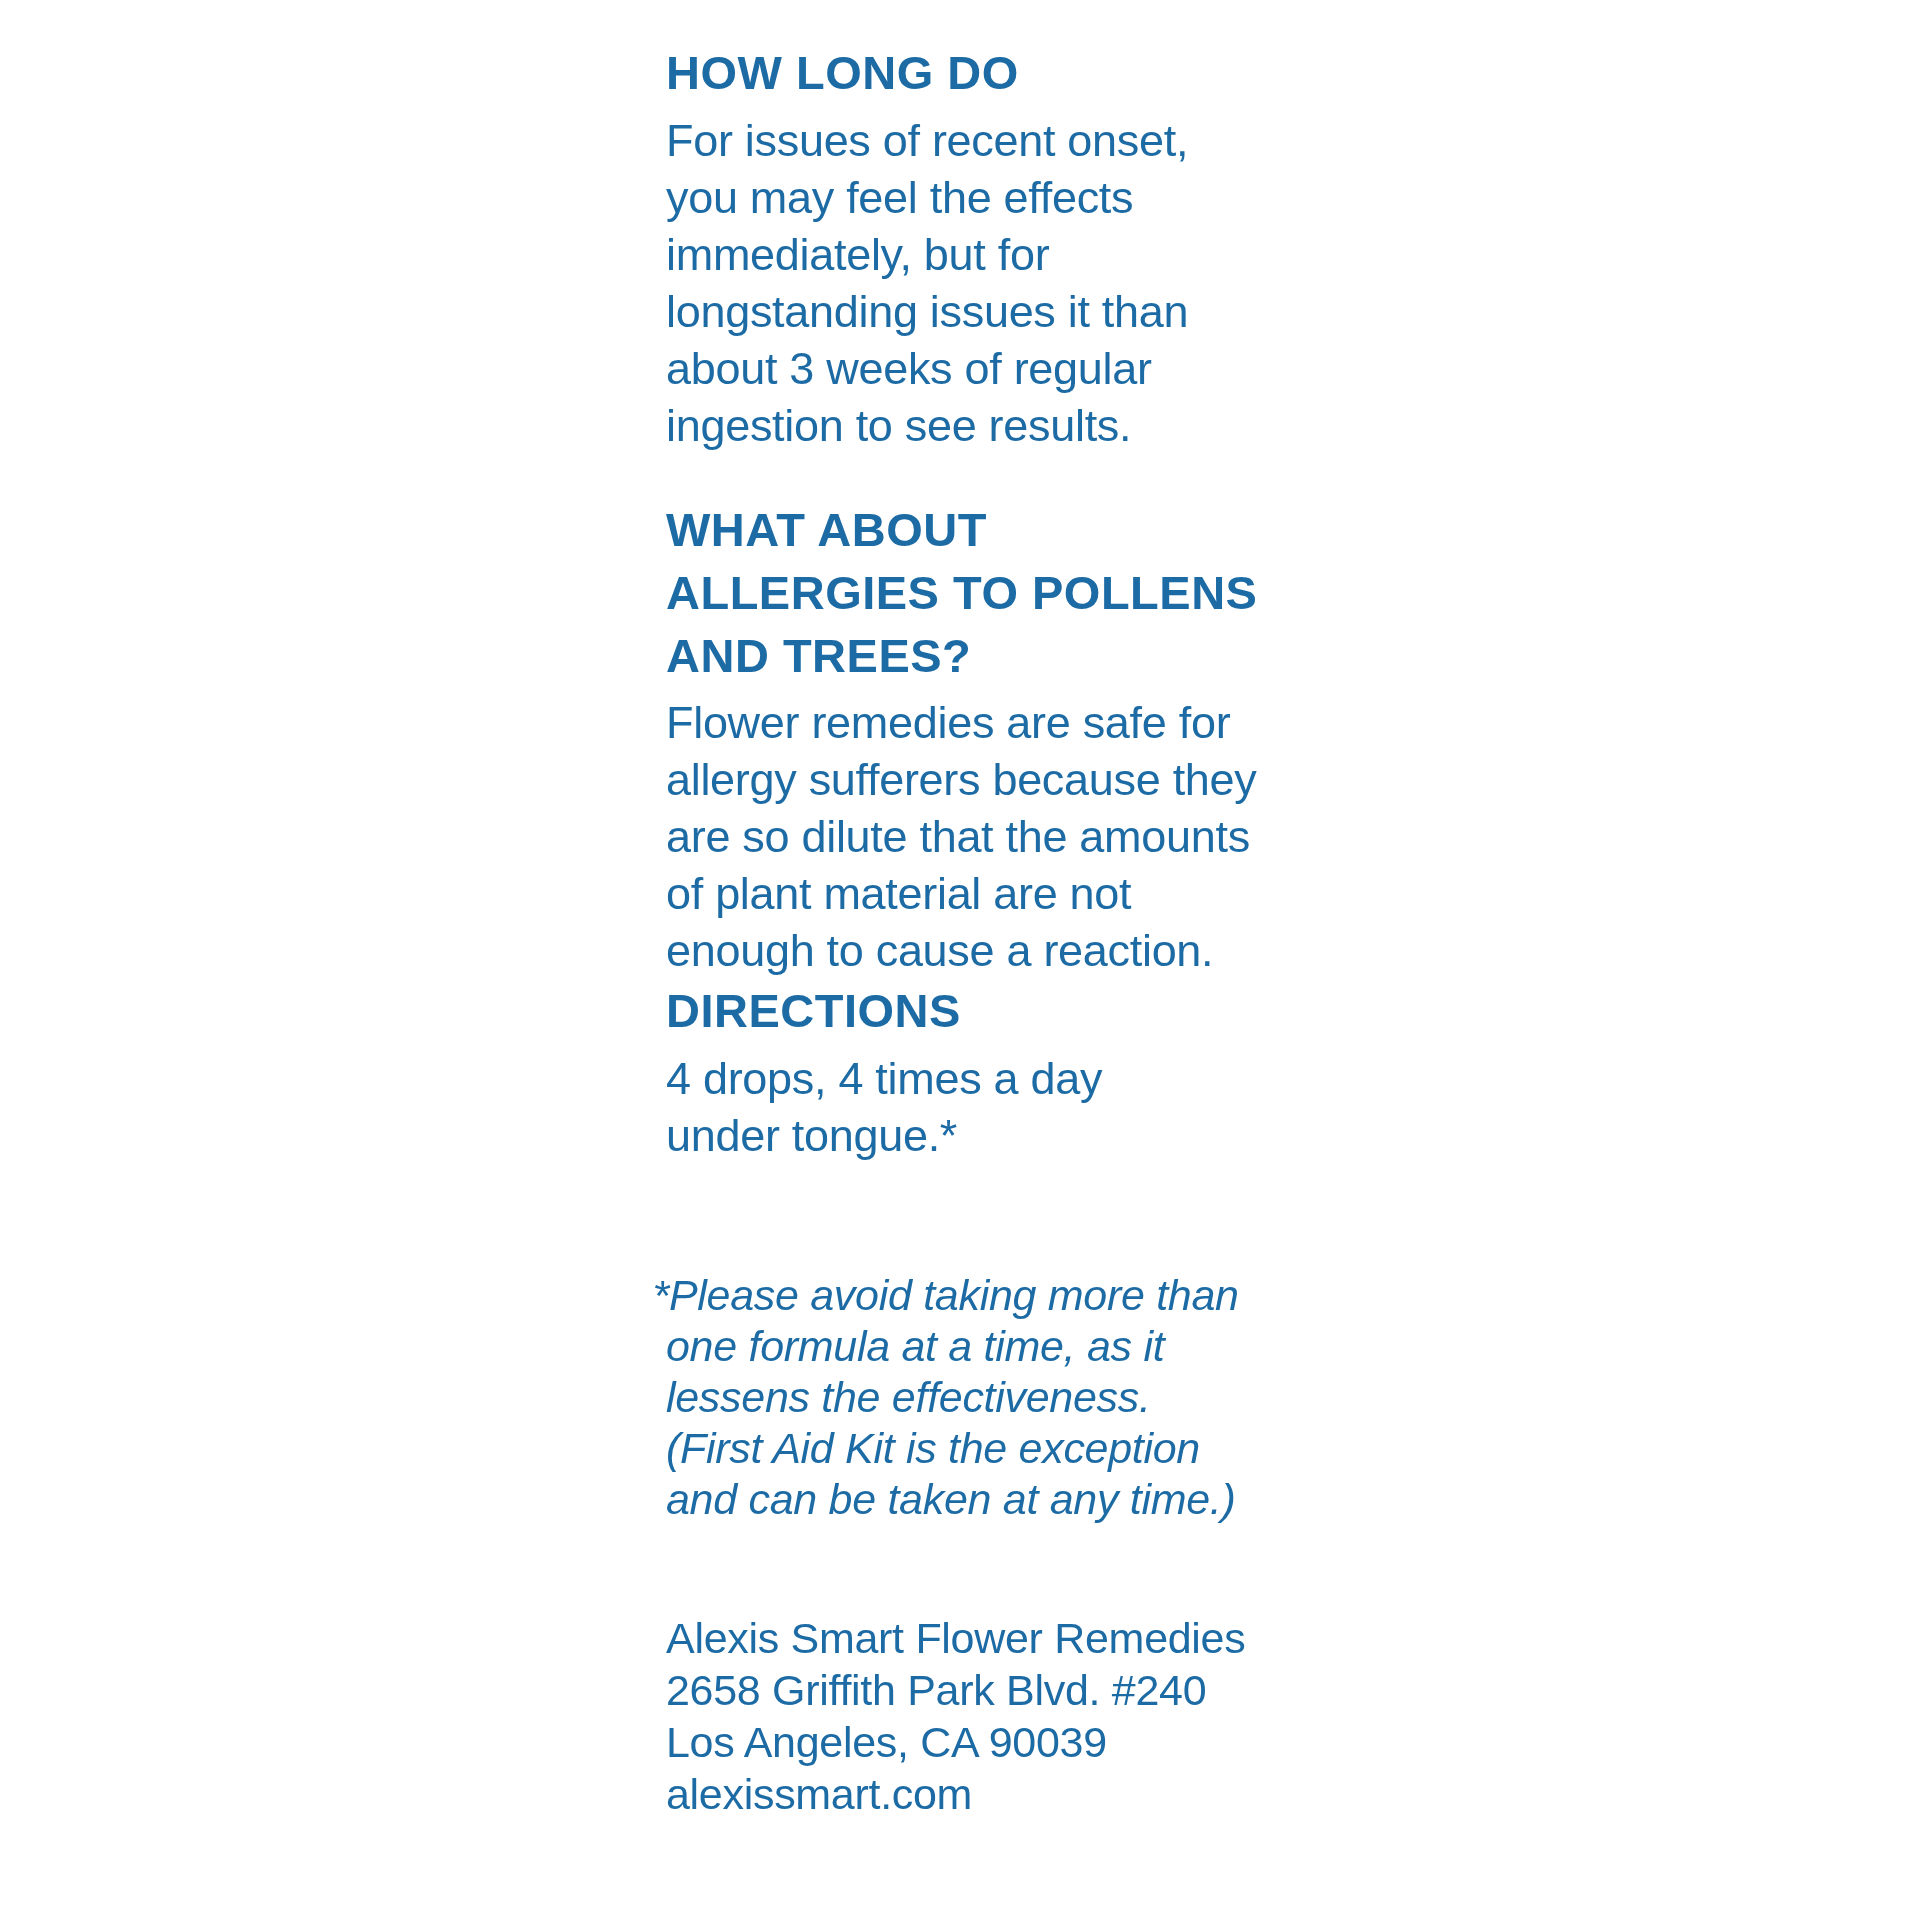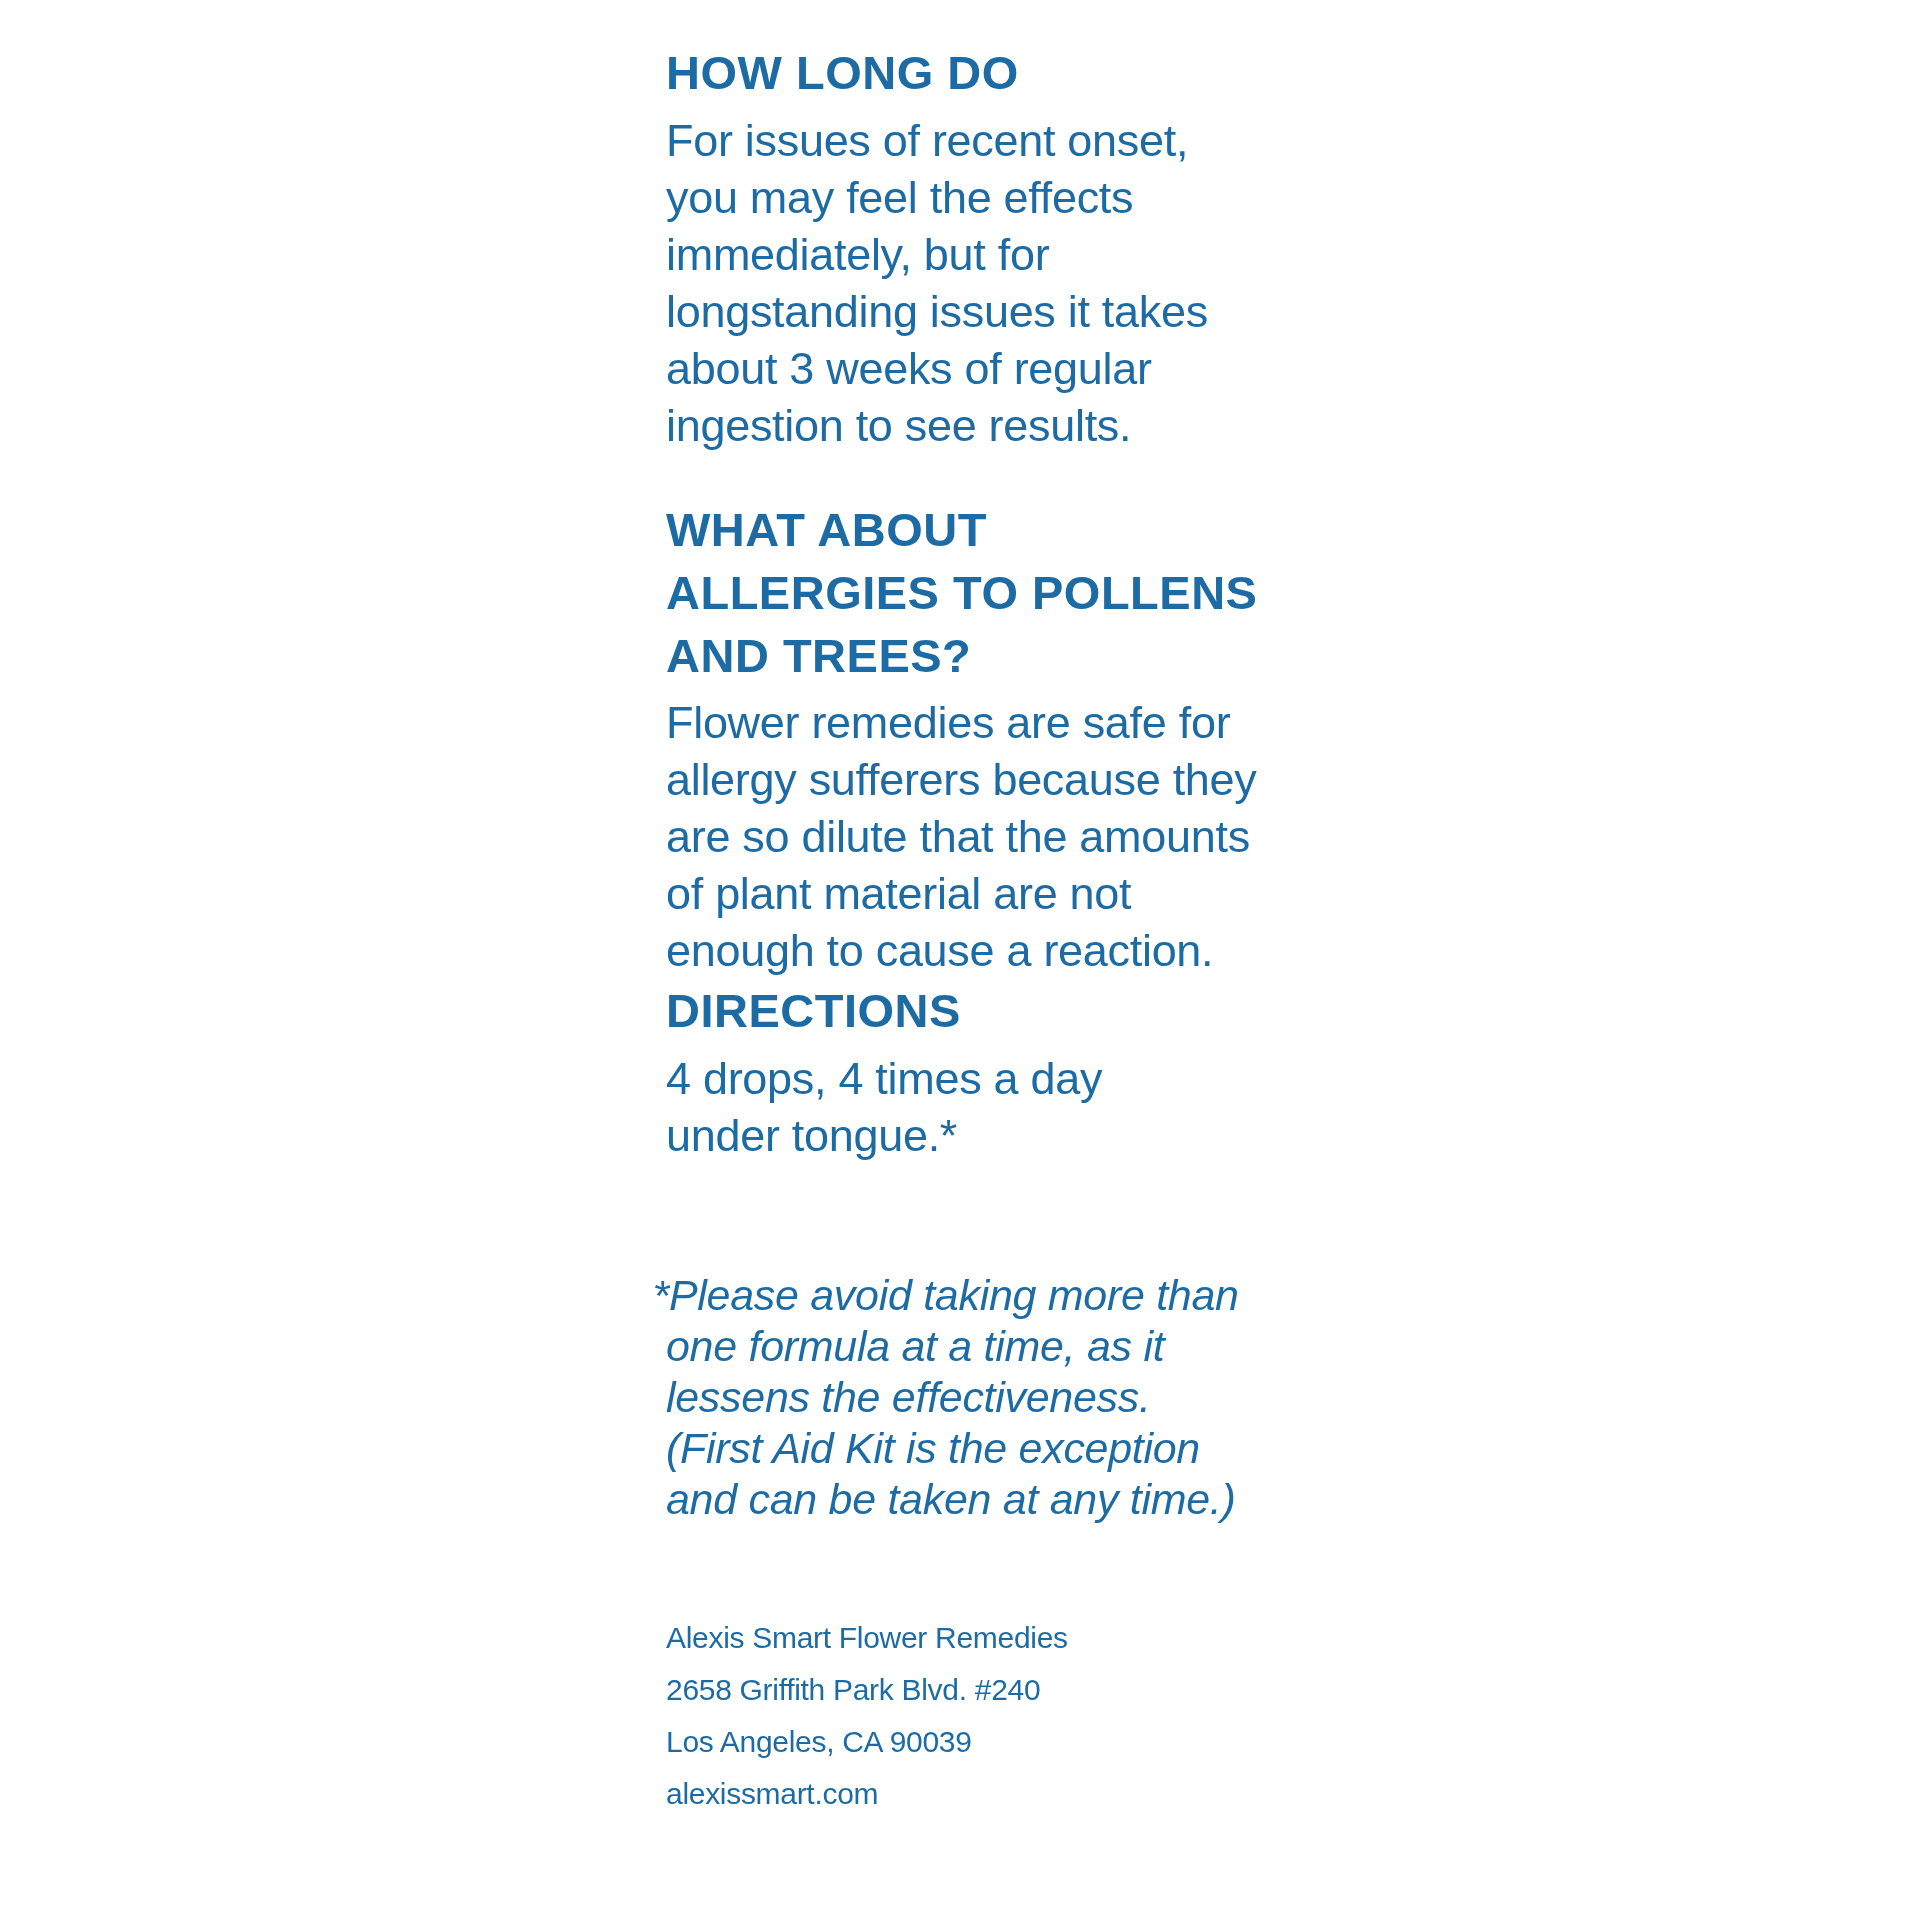--- a/index.html
+++ b/index.html
@@ -42,40 +42,40 @@
   .footnote {
     margin-top: 106px;
     font-size: 43px;
     font-style: italic;
     line-height: 51px;
     letter-spacing: -0.3px;
   }
   .footnote .hang { text-indent: -13.5px; }
   .address-block {
     margin-top: 87px;
-    font-size: 30px;
+    font-size: 43px;
     font-style: normal;
     line-height: 52px;
     letter-spacing: -0.3px;
   }
 </style>
 </head>
 <body>
 
 <div class="label-panel">
 
   <section class="section sec-how-long">
     <h2 class="section-heading">
       <div class="line">HOW LONG DO</div>
     </h2>
     <div class="section-body">
       <div class="line">For issues of recent onset,</div>
       <div class="line">you may feel the effects</div>
       <div class="line">immediately, but for</div>
-      <div class="line">longstanding issues it takes</div>
+      <div class="line">longstanding issues it than</div>
       <div class="line">about 3 weeks of regular</div>
       <div class="line">ingestion to see results.</div>
     </div>
   </section>
 
   <section class="section sec-allergies">
     <h2 class="section-heading">
       <div class="line">WHAT ABOUT</div>
       <div class="line">ALLERGIES TO POLLENS</div>
       <div class="line">AND TREES?</div>

